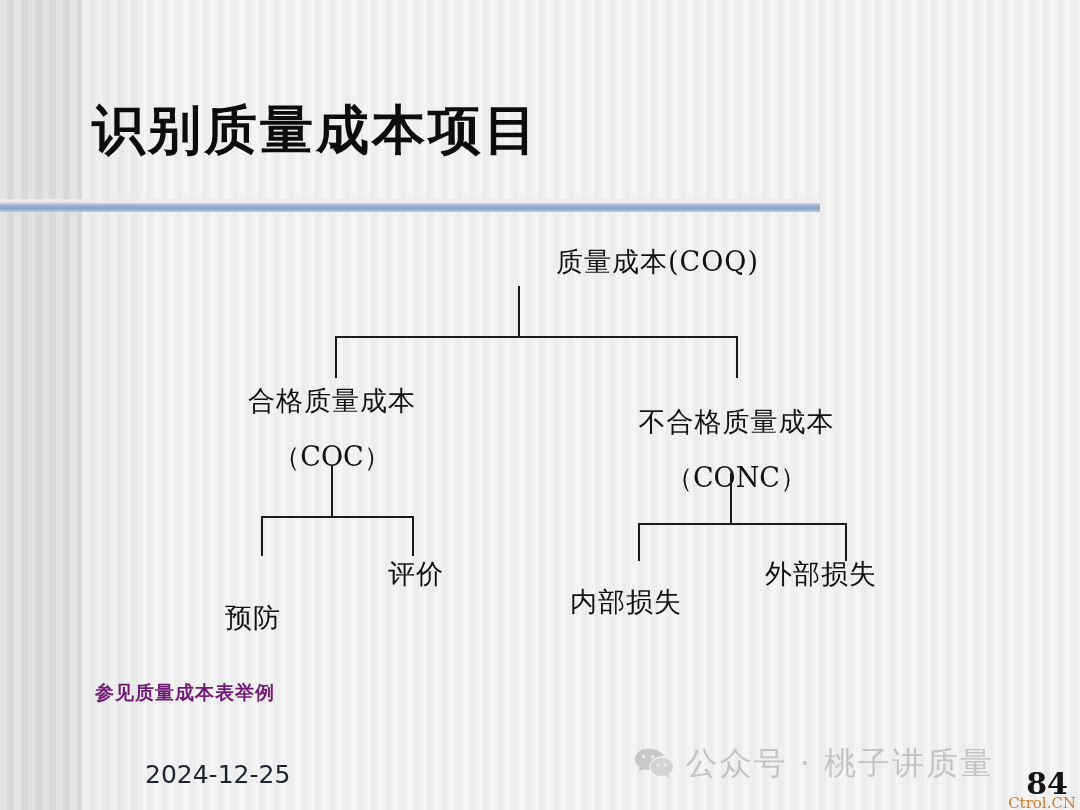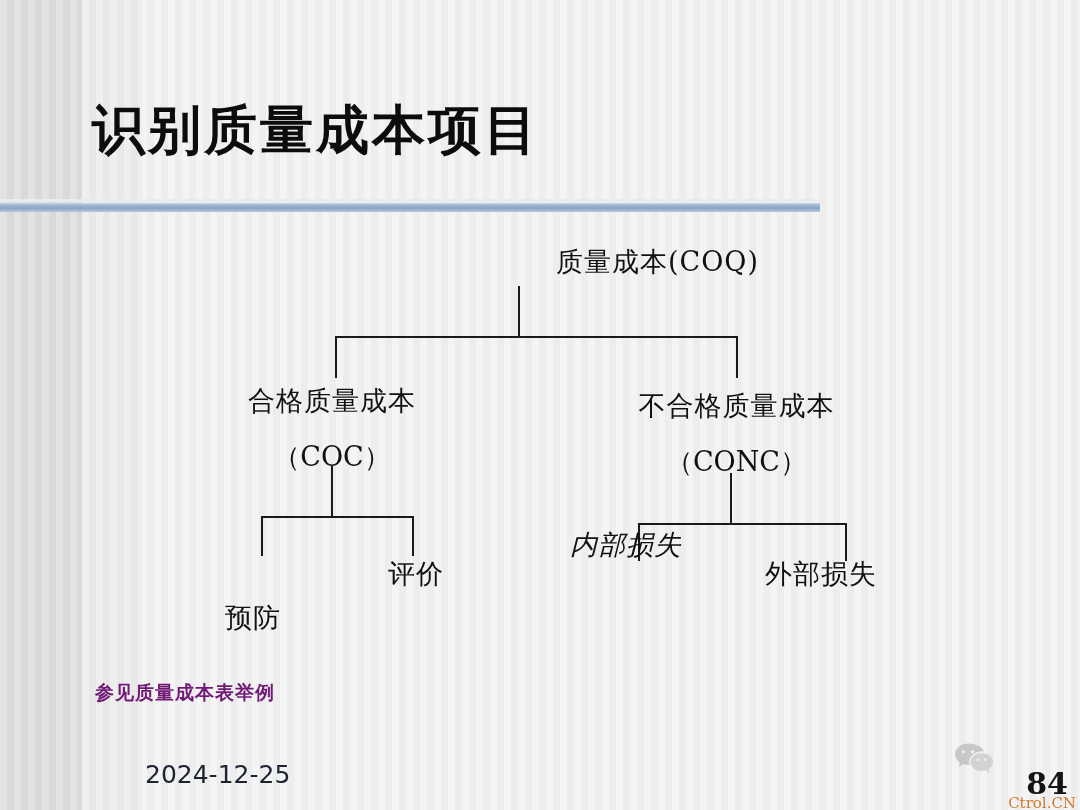--- a/index.html
+++ b/index.html
@@ -210,54 +210,55 @@
     <div class="conn h" style="left:335px; top:336px; width:403px;"></div>
 
     <div class="conn v" style="left:335px; top:336px; height:42px;"></div>
     <div class="conn v" style="left:736px; top:336px; height:42px;"></div>
 
     <div class="node" style="left:232px; top:383px; width:200px;text-align:center;">
       <span>合格质量成本</span>
       <span class="line2">（COC）</span>
     </div>
 
-    <div class="node" style="left:624px; top:388px; width:225px;">
+    <div class="node" style="left:624px; top:404px; width:225px;">
       <span>不合格质量成本</span>
       <span class="line2">（CONC）</span>
     </div>
 
     <div class="conn v" style="left:331px; top:466px; height:51px;"></div>
     <div class="conn h" style="left:261px; top:516px; width:153px;"></div>
     <div class="conn v" style="left:261px; top:516px; height:40px;"></div>
     <div class="conn v" style="left:412px; top:516px; height:40px;"></div>
 
     <div class="conn v" style="left:730px; top:473px; height:51px;"></div>
     <div class="conn h" style="left:638px; top:523px; width:209px;"></div>
     <div class="conn v" style="left:638px; top:523px; height:38px;"></div>
     <div class="conn v" style="left:845px; top:523px; height:38px;"></div>
 
     <div class="node" style="left:225px; top:556px;margin-top:44px;">预防</div>
     <div class="node" style="left:388px; top:556px;">评价</div>
-    <div class="node" style="left:570px; top:527px;font-style:italic;">内部损失</div>
+    <div class="node" style="left:570px; top:584px;">内部损失</div>
     <div class="node" style="left:765px; top:556px;">外部损失</div>
 
   </div>
 
   <div class="footnote">参见质量成本表举例</div>
 
   <div class="watermark">
     <span class="wm-icon">
       <svg viewBox="0 0 40 34" width="40" height="34" aria-hidden="true">
         <path d="M14.2 1.6C6.9 1.6 1 6.4 1 12.3c0 3.3 1.9 6.3 4.9 8.3l-1.4 4.2 4.8-2.5c1.5.4 3.1.7 4.9.7.5 0 1 0 1.5-.1-.3-.9-.5-1.9-.5-2.9 0-6 5.9-10.8 13.2-10.8.5 0 1 0 1.5.1C28.7 5.4 22.1 1.6 14.2 1.6z" fill="#b9b9b9"></path>
         <path d="M39 20c0-5-5.1-9.1-11.3-9.1S16.4 15 16.4 20s5.1 9.1 11.3 9.1c1.3 0 2.6-.2 3.8-.5l4.1 2.2-1.1-3.6C36.9 25.4 39 22.9 39 20z" fill="#c9c9c9"></path>
         <circle cx="9.5" cy="9.8" r="1.7" fill="#f1f1f1"></circle>
         <circle cx="18.6" cy="9.8" r="1.7" fill="#f1f1f1"></circle>
         <circle cx="24" cy="17.8" r="1.4" fill="#f3f3f3"></circle>
         <circle cx="31.4" cy="17.8" r="1.4" fill="#f3f3f3"></circle>
       </svg>
     </span>
+    <span class="wm-text">公众号 · 桃子讲质量</span>
   </div>
 
   <div class="slide-date">2024-12-25</div>
   <div class="page-number">84</div>
   <div class="credit">Ctrol.CN</div>
 
 </div>
 
 </body></html>

